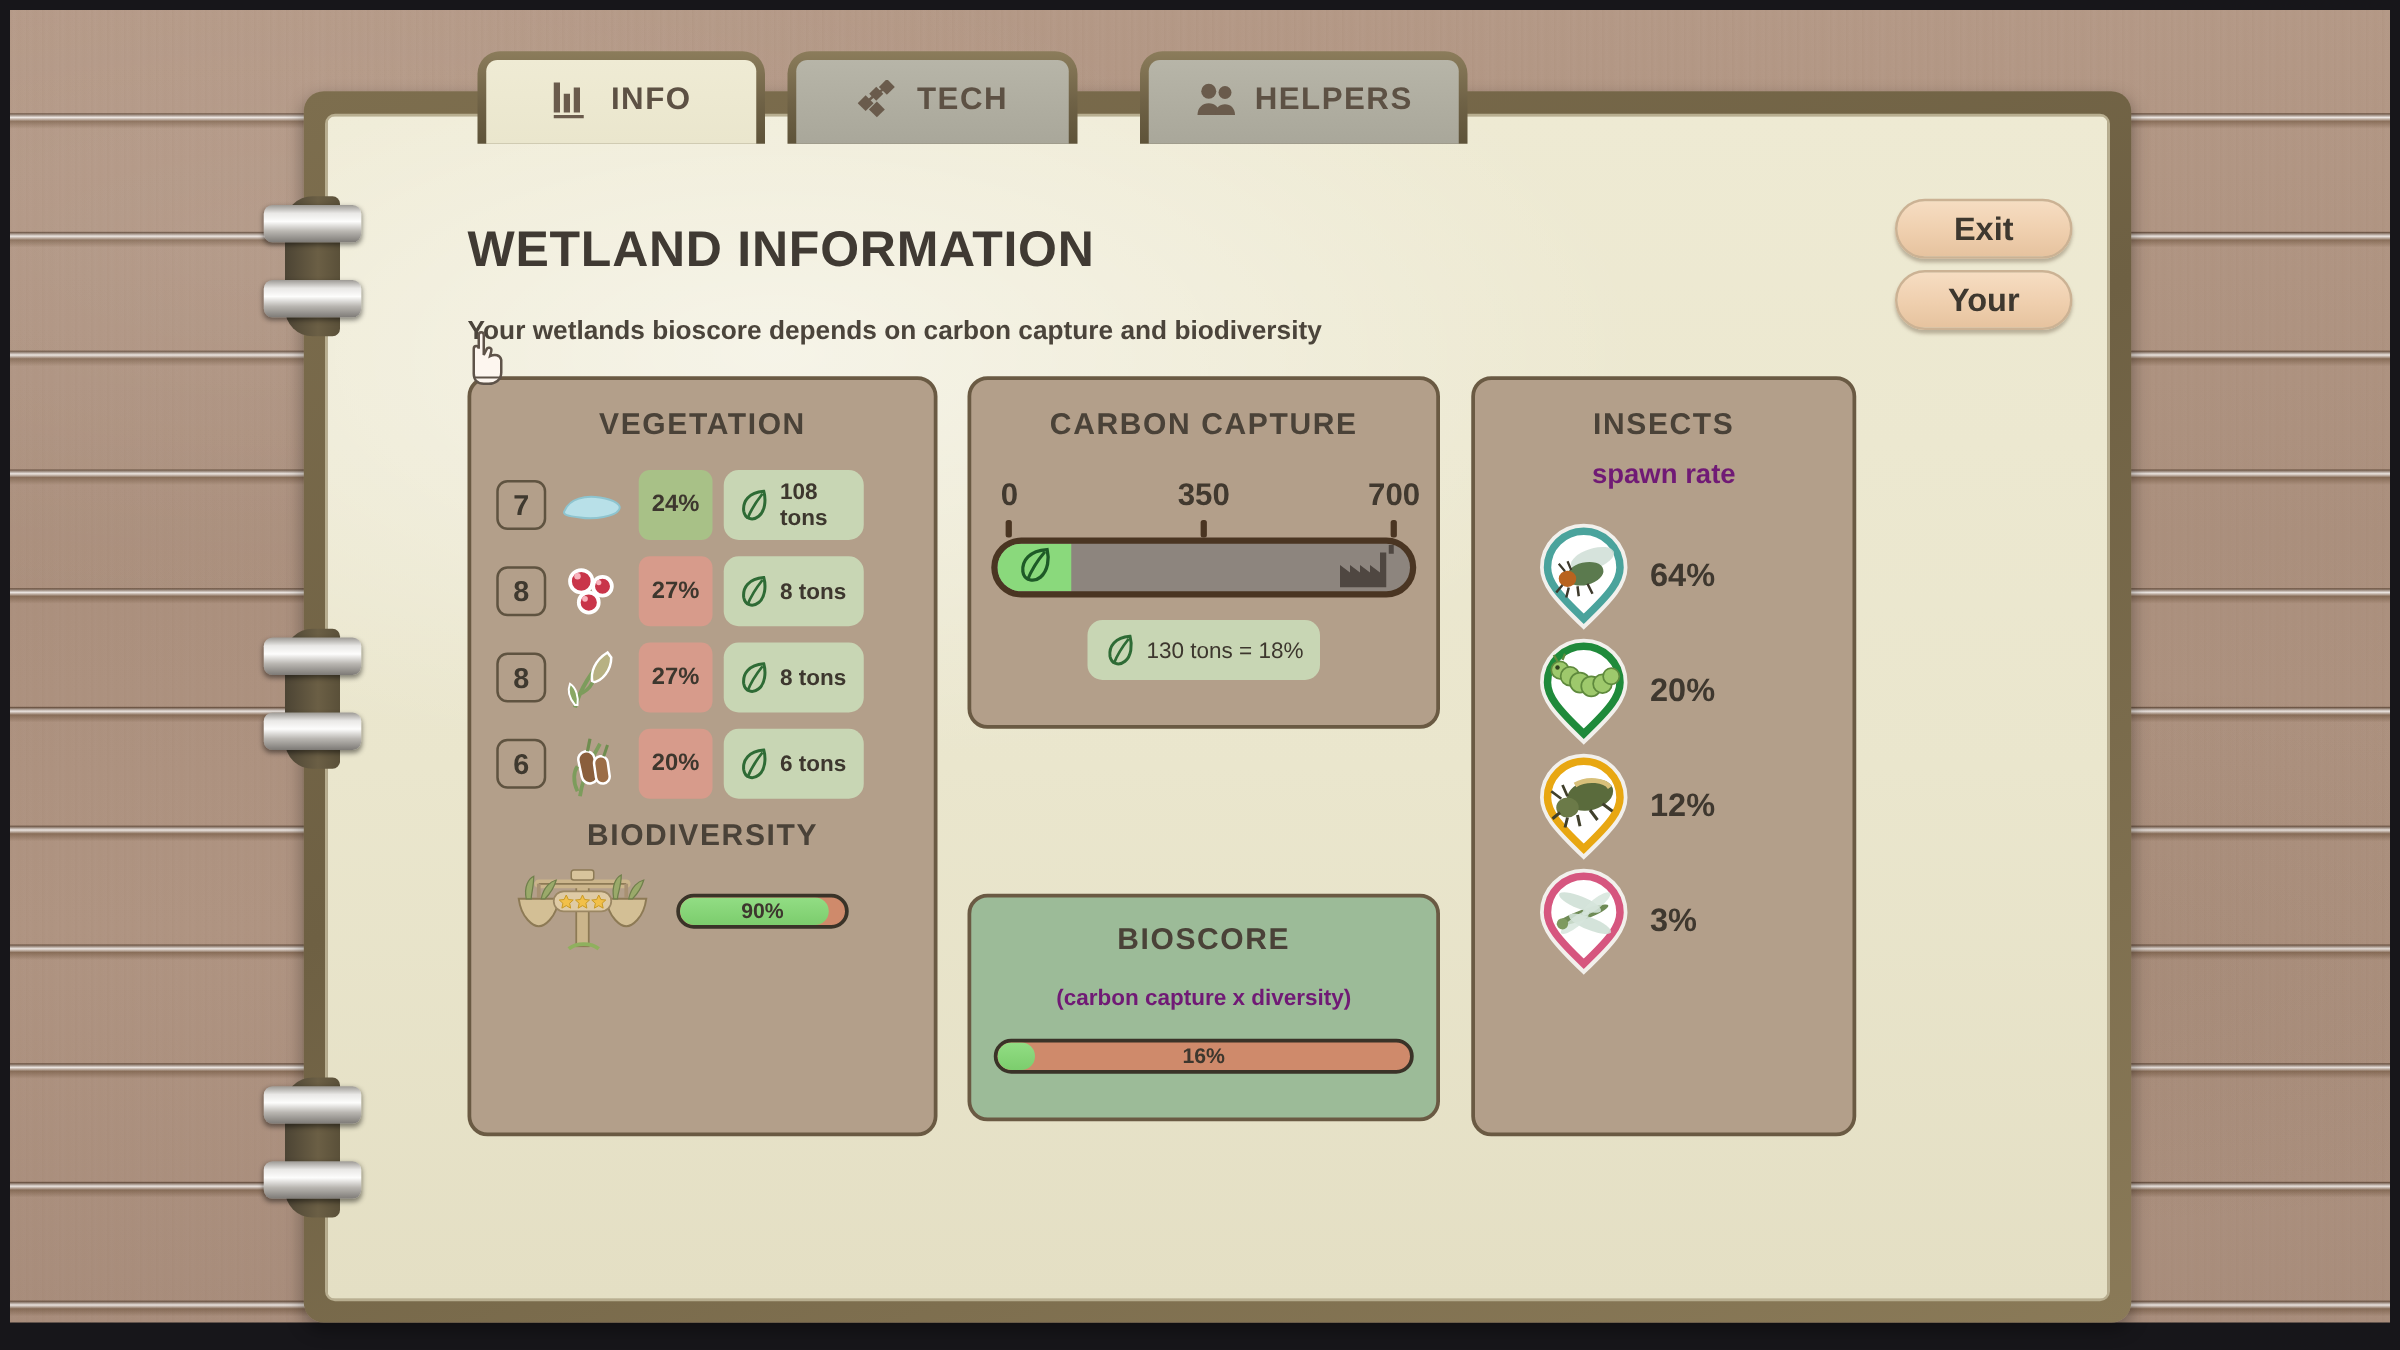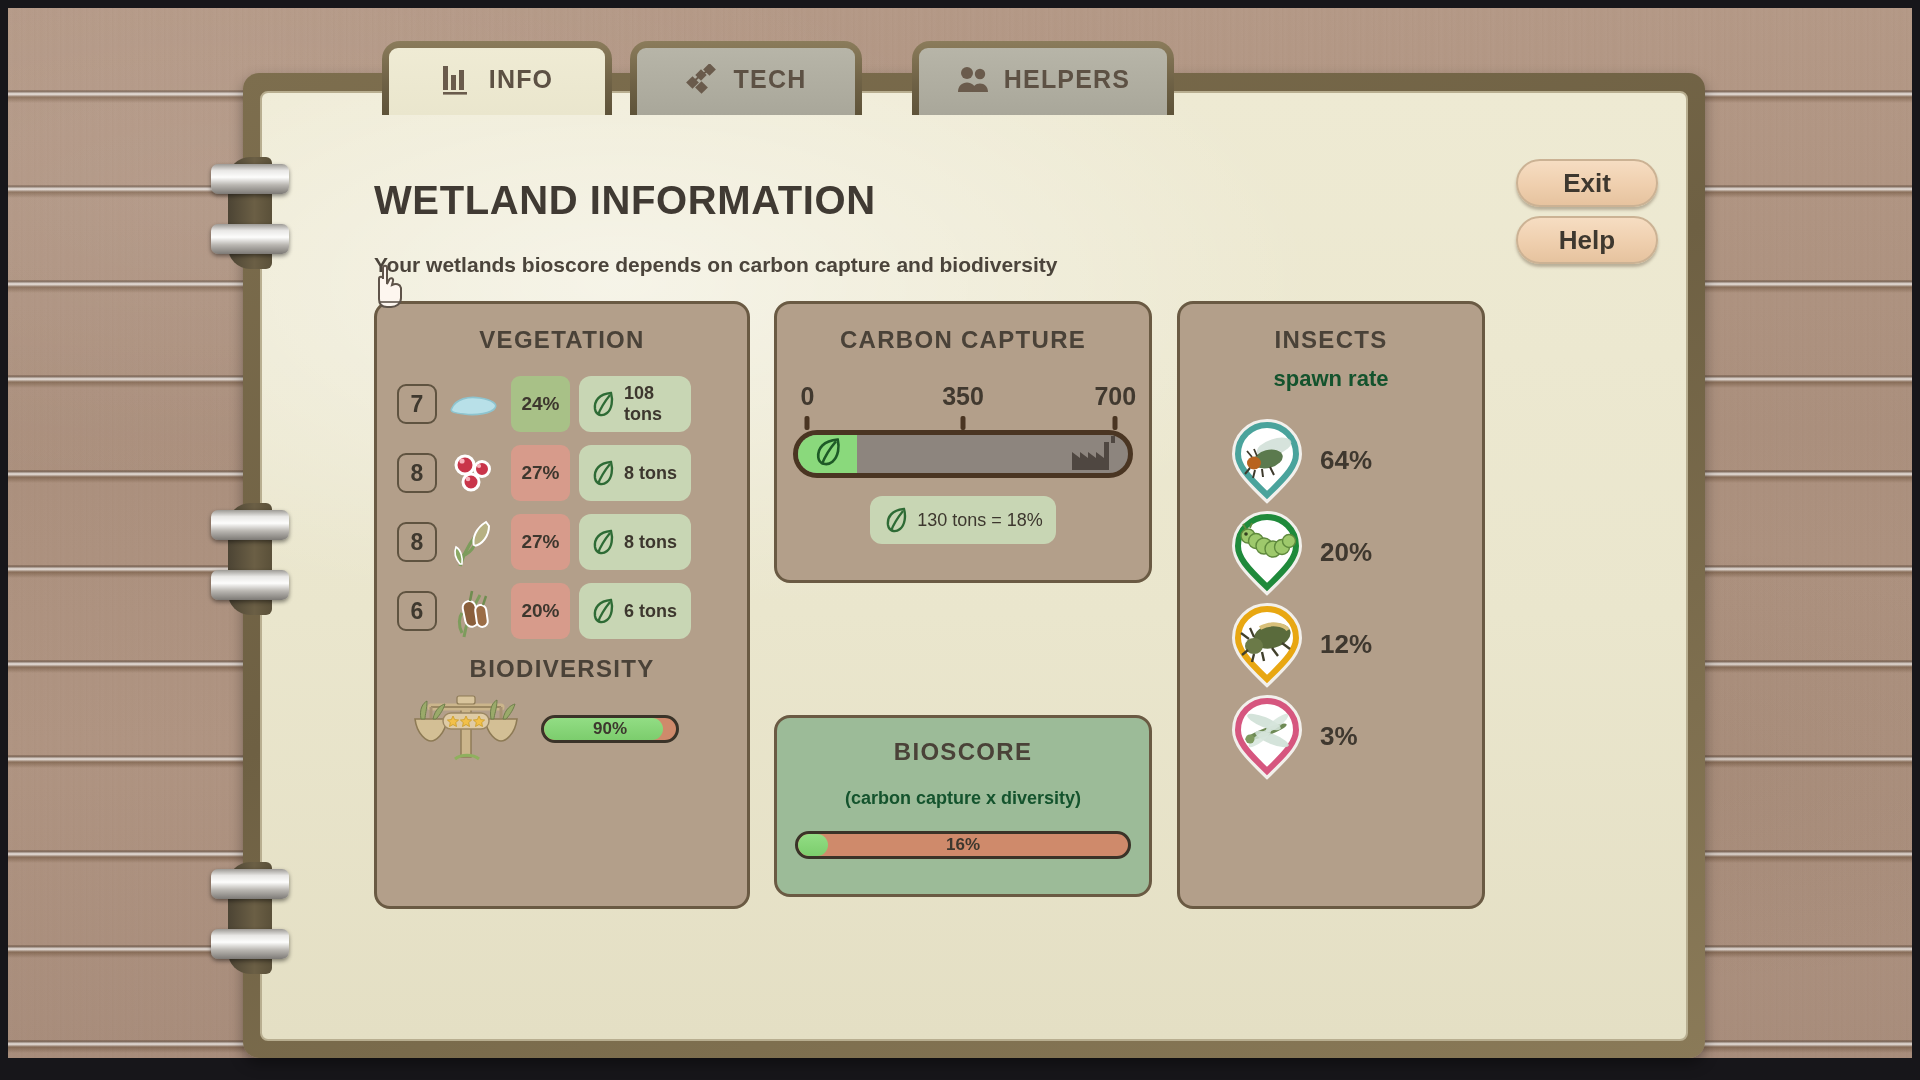--- a/index.html
+++ b/index.html
@@ -147,21 +147,21 @@
   #panel-carbon     { left: 512px; top: 208px; width: 378px; height: 282px; }
   #panel-bioscore   { left: 512px; top: 622px; width: 378px; height: 182px;
                       background: #9cbb98; }
   #panel-insects    { left: 915px; top: 208px; width: 308px; height: 608px; }
 
   .panel-title {
     text-align: center; font-size: 24px; font-weight: 700;
     letter-spacing: 1.3px; color: #4a4238;
   }
   .panel-sub {
-    text-align: center; font-size: 22px; font-weight: 700; color: #14532d;
+    text-align: center; font-size: 22px; font-weight: 700; color: #701a75;
   }
 
   
   .veg-rows { margin-top: 22px; }
   .veg-row { display: flex; align-items: center; gap: 9px; height: 56px;
              margin: 0 0 13px 20px; }
   .veg-count {
     width: 40px; height: 40px; flex: none;
     border: 2px solid #5f5340; border-radius: 9px;
     display: flex; align-items: center; justify-content: center;
@@ -311,21 +311,21 @@
         </span>
         <span class="tab-label">HELPERS</span>
       </div>
     </div>
 
     <div id="page-title">WETLAND INFORMATION</div>
     <div id="page-subtitle">Your wetlands bioscore depends on carbon capture and biodiversity</div>
 
     <div id="topbuttons">
       <div class="pillbtn">Exit</div>
-      <div class="pillbtn">Help</div>
+      <div class="pillbtn">Your</div>
     </div>
 
     <div class="panel" id="panel-vegetation">
       <div class="panel-title" style="margin-top:22px;">VEGETATION</div>
 
       <div class="veg-rows">
 
         <div class="veg-row">
           <div class="veg-count">7</div>
           <span class="veg-thumb">

